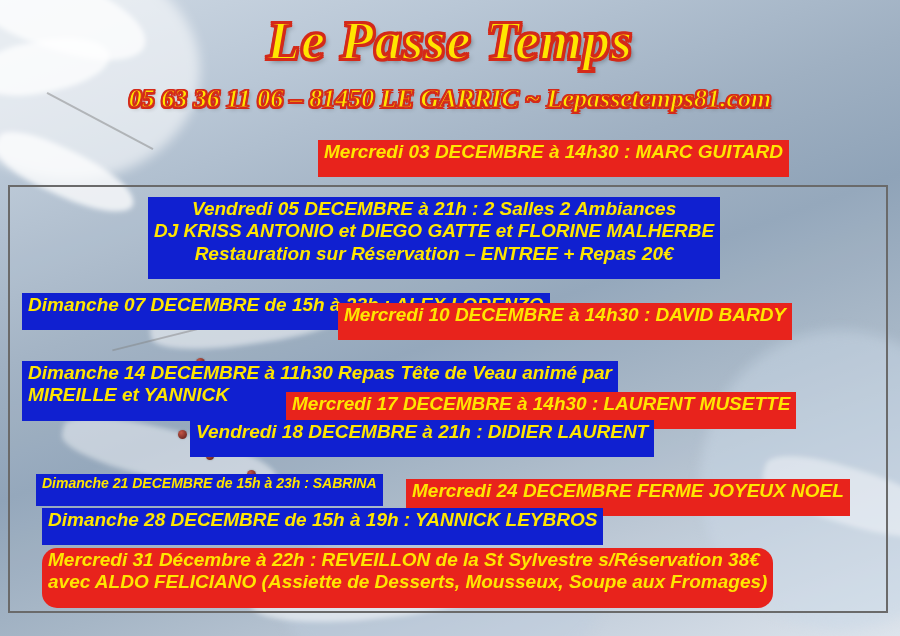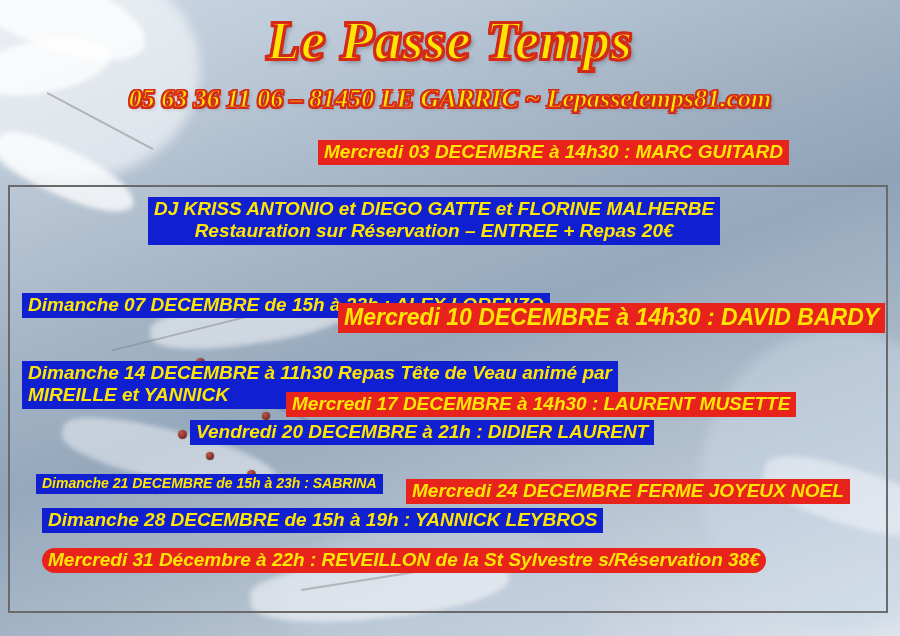--- a/index.html
+++ b/index.html
@@ -96,21 +96,21 @@
     background: rgba(255,255,255,0.06);
   }
 
   
   .ev {
     position: absolute;
     white-space: nowrap;
     font-weight: bold;
     font-style: italic;
     font-family: "Liberation Sans", sans-serif;
-    padding: 1px 6px 2px 6px;
+    padding: 1px 6px 14px 6px;
     line-height: 1.18;
     box-sizing: border-box;
   }
   .ev.blue {
     background: #1020D0;
     color: #FFE600;
   }
   .ev.red {
     background: #E8231C;
     color: #FFE600;
@@ -151,54 +151,56 @@
   <div class="title">Le Passe Temps</div>
   <div class="subtitle">05 63 36 11 06 – 81450 LE GARRIC ~ Lepassetemps81.com</div>
 
   <div class="frame"></div>
 
   <div class="ev red" style="left:318px; top:140px; font-size:19px;">
     <span>Mercredi 03 DECEMBRE à 14h30 : MARC GUITARD</span>
   </div>
 
   <div class="ev blue" style="left:148px; top:197px; font-size:19px; text-align:center;">
+    <span>Vendredi 05 DECEMBRE à 21h : 2 Salles 2 Ambiances</span>
     <span class="l2">DJ KRISS ANTONIO et DIEGO GATTE et FLORINE MALHERBE</span>
     <span class="l2">Restauration sur Réservation – ENTREE + Repas 20€</span>
   </div>
 
   <div class="ev blue" style="left:22px; top:293px; font-size:19px;">
     <span>Dimanche 07 DECEMBRE de 15h à 23h : ALEX LORENZO</span>
   </div>
 
-  <div class="ev red" style="left:338px; top:303px; font-size:23px;">
+  <div class="ev red" style="left:338px; top:303px; font-size:19px;">
     <span>Mercredi 10 DECEMBRE à 14h30 : DAVID BARDY</span>
   </div>
 
   <div class="ev blue" style="left:22px; top:361px; font-size:19px;font-style:italic;">
     <span>Dimanche 14  DECEMBRE  à 11h30 Repas Tête de Veau animé par</span>
     <span class="l2">MIREILLE et YANNICK</span>
   </div>
 
   <div class="ev red" style="left:286px; top:392px; font-size:19px;">
     <span>Mercredi 17 DECEMBRE à 14h30 : LAURENT MUSETTE</span>
   </div>
 
   <div class="ev blue" style="left:190px; top:420px; font-size:19px;">
-    <span>Vendredi 20 DECEMBRE à 21h : DIDIER LAURENT</span>
+    <span>Vendredi 18 DECEMBRE à 21h : DIDIER LAURENT</span>
   </div>
 
   <div class="ev blue" style="left:36px; top:474px; font-size:14px;">
     <span>Dimanche 21 DECEMBRE de 15h à 23h : SABRINA</span>
   </div>
 
   <div class="ev red" style="left:370px; top:479px; font-size:19px;margin-left:36px;">
     <span>Mercredi 24 DECEMBRE FERME   JOYEUX NOEL</span>
   </div>
 
   <div class="ev blue" style="left:42px; top:508px; font-size:19px;">
     <span>Dimanche 28 DECEMBRE de 15h à 19h : YANNICK LEYBROS</span>
   </div>
 
   <div class="ev red" style="left:42px; top:548px; font-size:19px;border-radius:15px;">
     <span>Mercredi 31 Décembre à 22h : REVEILLON de la St Sylvestre s/Réservation 38€</span>
+    <span class="l2">avec ALDO FELICIANO (Assiette de Desserts, Mousseux, Soupe aux Fromages)</span>
   </div>
 
 </div>
 
 </body></html>

